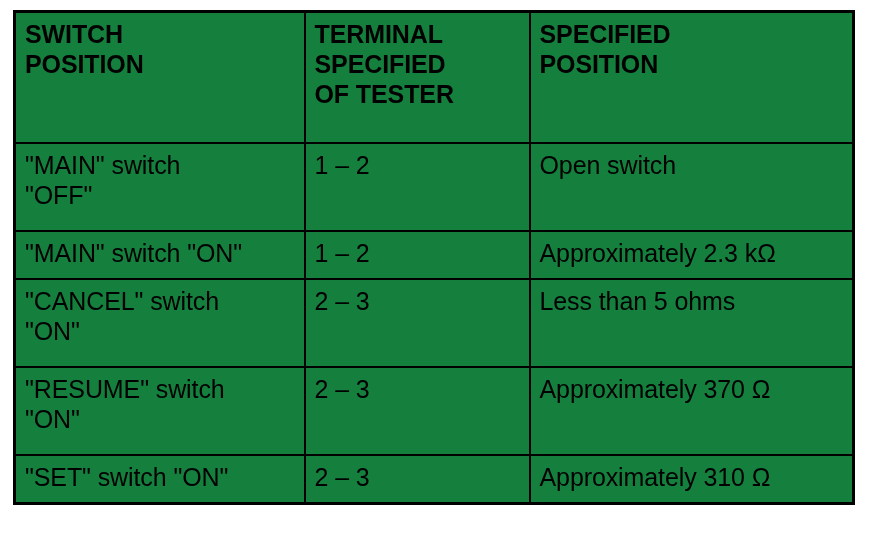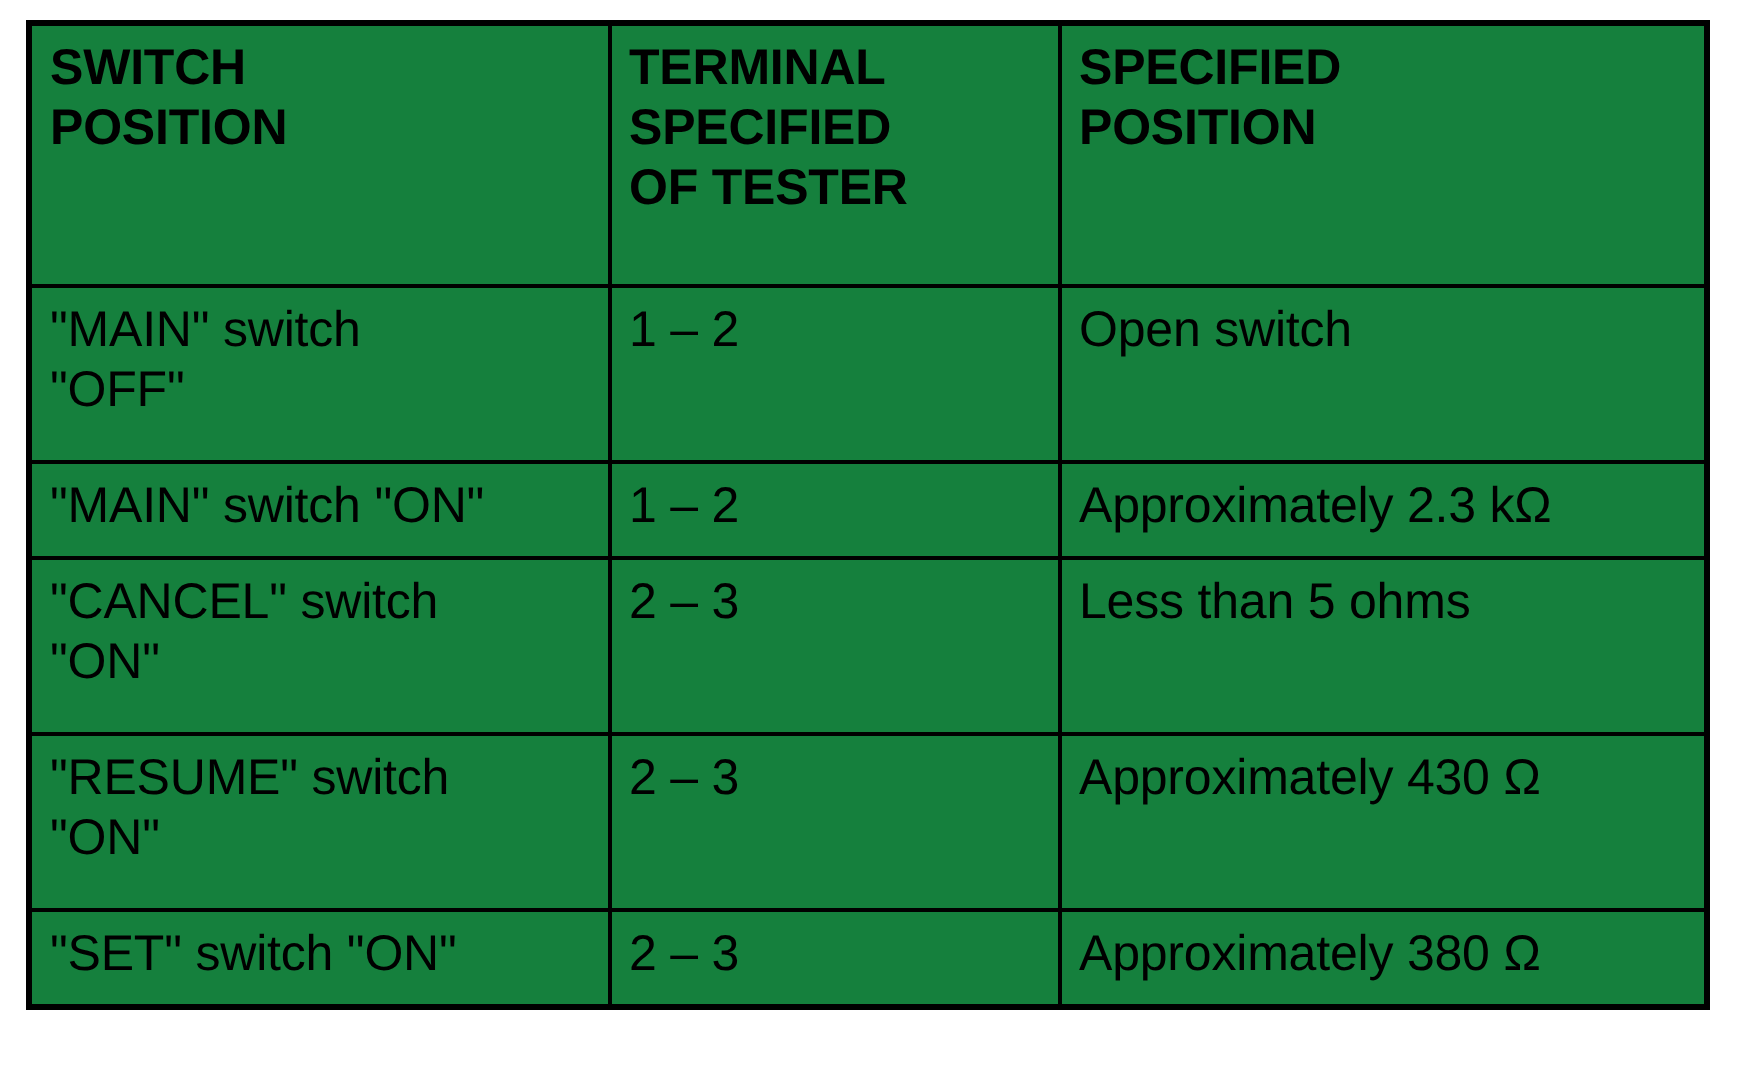--- a/index.html
+++ b/index.html
@@ -123,29 +123,29 @@
       </tr>
       <tr data-rowsize="tall">
         <td>
           <span class="cell-text">"RESUME" switch
 "ON"</span>
         </td>
         <td>
           <span class="cell-text">2 – 3</span>
         </td>
         <td>
-          <span class="cell-text">Approximately 430 Ω</span>
+          <span class="cell-text">Approximately 370 Ω</span>
         </td>
       </tr>
       <tr data-rowsize="short">
         <td>
           <span class="cell-text">"SET" switch "ON"</span>
         </td>
         <td>
           <span class="cell-text">2 – 3</span>
         </td>
         <td>
-          <span class="cell-text">Approximately 380 Ω</span>
+          <span class="cell-text">Approximately 310 Ω</span>
         </td>
       </tr>
     </tbody>
   </table>
 </div>
 
 </body></html>

